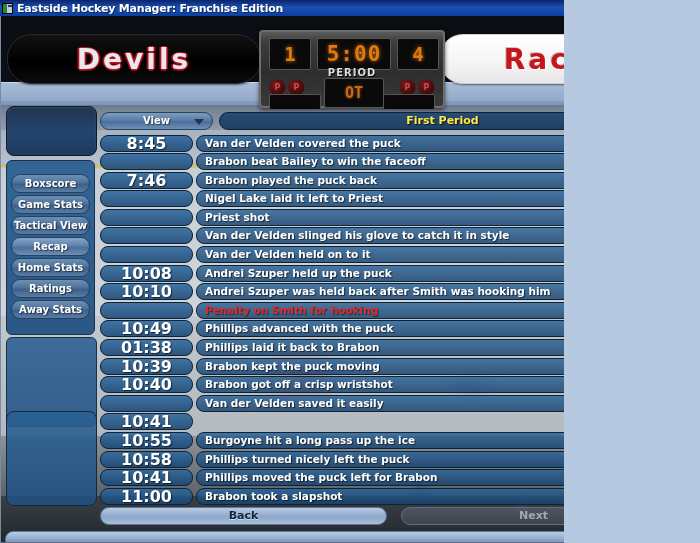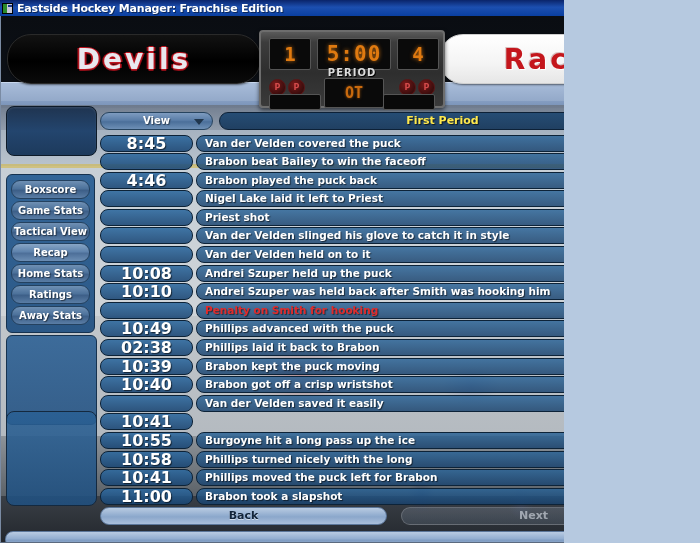--- a/index.html
+++ b/index.html
@@ -194,24 +194,24 @@
   .sidebar{
     position:absolute;left:5px;top:90px;width:89px;height:400px;
   }
   .side-logo{
     width:89px;height:48px;border-radius:8px;
     background:linear-gradient(to bottom,#1f3450,#23456e 50%,#1d3a5c);
     border:1px solid #0d1a28;
     box-shadow:inset 0 1px 2px rgba(255,255,255,.12);
   }
   .side-panel{
-    margin-top:18px;width:89px;
+    margin-top:4px;width:89px;
     background:linear-gradient(to bottom,rgba(38,92,146,.92),rgba(30,78,128,.92));
     border:1px solid #16324f;border-radius:6px;
-    padding:5px 4px;box-sizing:border-box;
+    padding:13px 4px;box-sizing:border-box;
   }
   .side-btn{
     display:block;width:100%;height:19px;margin-bottom:2px;
     border-radius:9px;box-sizing:border-box;
     background:linear-gradient(to bottom,#6f90b4 0%,#4d729b 45%,#3d5f88 55%,#5a7da5 100%);
     border:1px solid #24415f;
     color:#ffffff;font-size:10px;font-weight:bold;
     font-family:"DejaVu Sans",sans-serif;
     text-align:center;line-height:17px;
     text-shadow:1px 1px 1px rgba(0,0,0,.55);
@@ -429,21 +429,21 @@
     <div class="events">
         <div class="ev-row">
           <div class="ev-time">8:45</div>
           <div class="ev-text">Van der Velden covered the puck</div>
         </div>
         <div class="ev-row">
           <div class="ev-time"></div>
           <div class="ev-text">Brabon beat Bailey to win the faceoff</div>
         </div>
         <div class="ev-row">
-          <div class="ev-time">4:46</div>
+          <div class="ev-time">7:46</div>
           <div class="ev-text">Brabon played the puck back</div>
         </div>
         <div class="ev-row">
           <div class="ev-time"></div>
           <div class="ev-text">Nigel Lake laid it left to Priest</div>
         </div>
         <div class="ev-row">
           <div class="ev-time"></div>
           <div class="ev-text">Priest shot</div>
         </div>
@@ -465,21 +465,21 @@
         </div>
         <div class="ev-row">
           <div class="ev-time"></div>
           <div class="ev-text penalty">Penalty on Smith for hooking</div>
         </div>
         <div class="ev-row">
           <div class="ev-time">10:49</div>
           <div class="ev-text">Phillips advanced with the puck</div>
         </div>
         <div class="ev-row">
-          <div class="ev-time">02:38</div>
+          <div class="ev-time">01:38</div>
           <div class="ev-text">Phillips laid it back to Brabon</div>
         </div>
         <div class="ev-row">
           <div class="ev-time">10:39</div>
           <div class="ev-text">Brabon kept the puck moving</div>
         </div>
         <div class="ev-row">
           <div class="ev-time">10:40</div>
           <div class="ev-text">Brabon got off a crisp wristshot</div>
         </div>
@@ -489,21 +489,21 @@
         </div>
         <div class="ev-row">
           <div class="ev-time">10:41</div>
         </div>
         <div class="ev-row">
           <div class="ev-time">10:55</div>
           <div class="ev-text">Burgoyne hit a long pass up the ice</div>
         </div>
         <div class="ev-row">
           <div class="ev-time">10:58</div>
-          <div class="ev-text">Phillips turned nicely with the long</div>
+          <div class="ev-text">Phillips turned nicely left the puck</div>
         </div>
         <div class="ev-row">
           <div class="ev-time">10:41</div>
           <div class="ev-text">Phillips moved the puck left for Brabon</div>
         </div>
         <div class="ev-row">
           <div class="ev-time">11:00</div>
           <div class="ev-text">Brabon took a slapshot</div>
         </div>
       </div>

